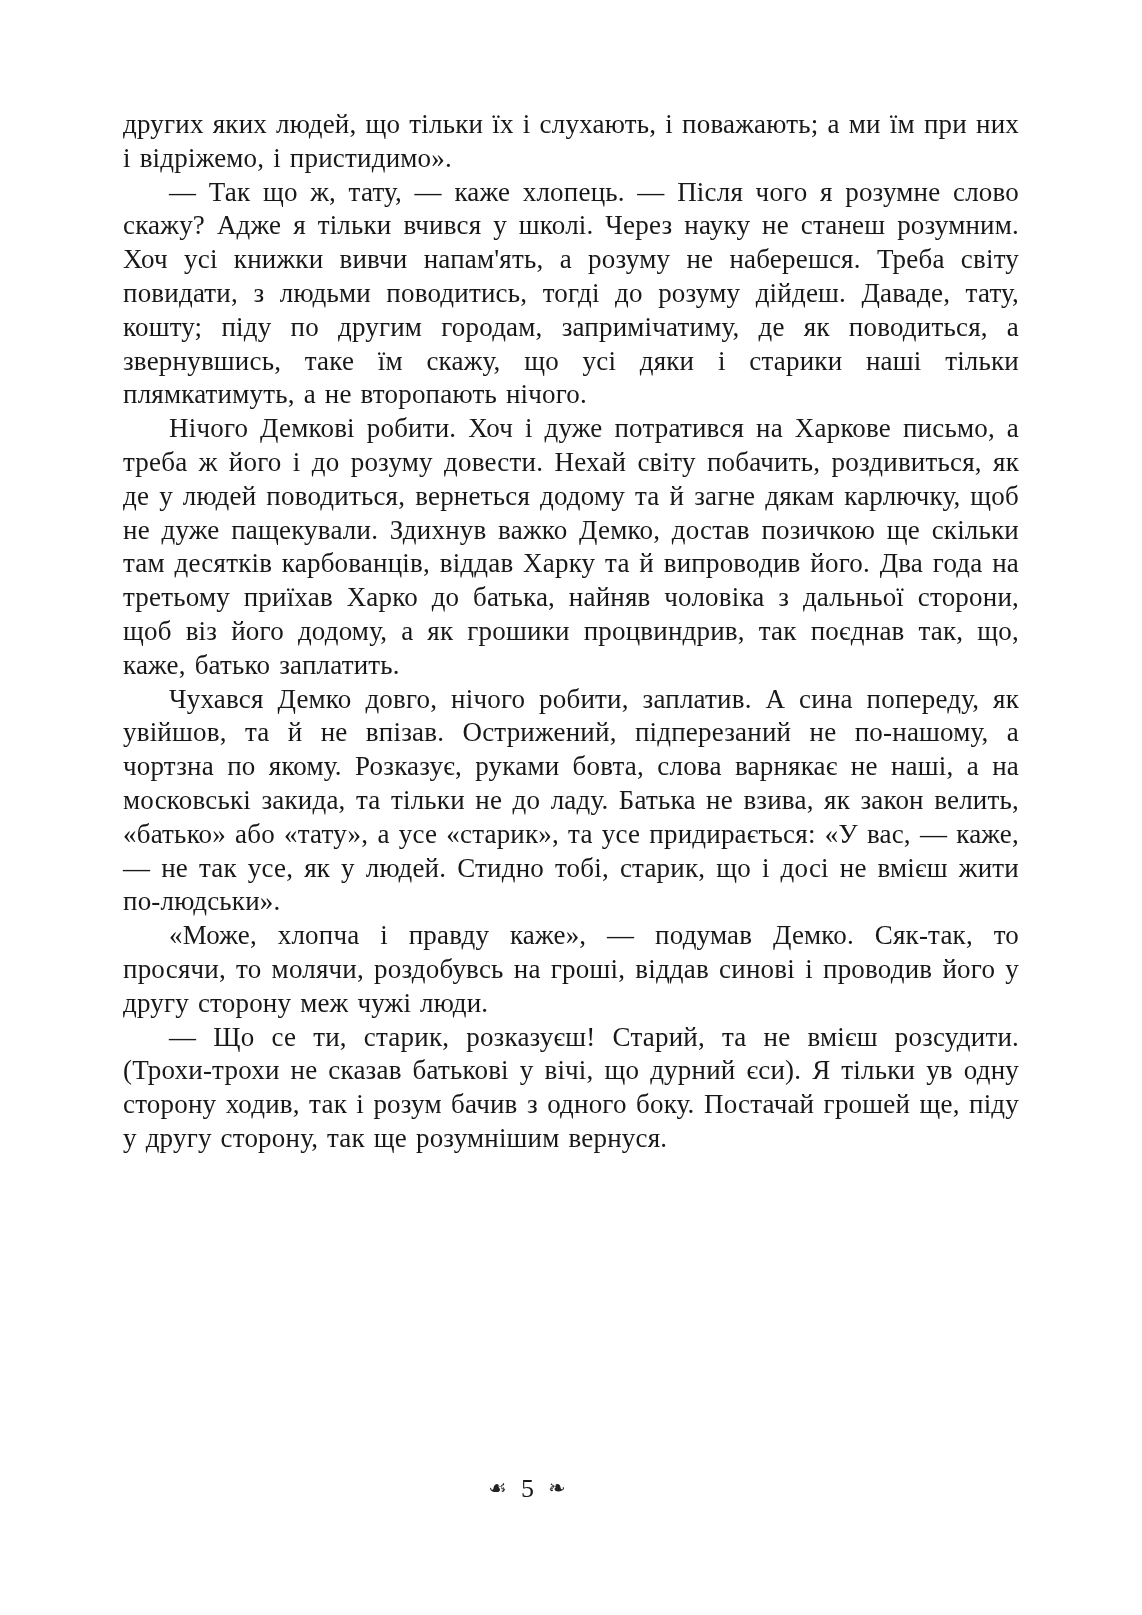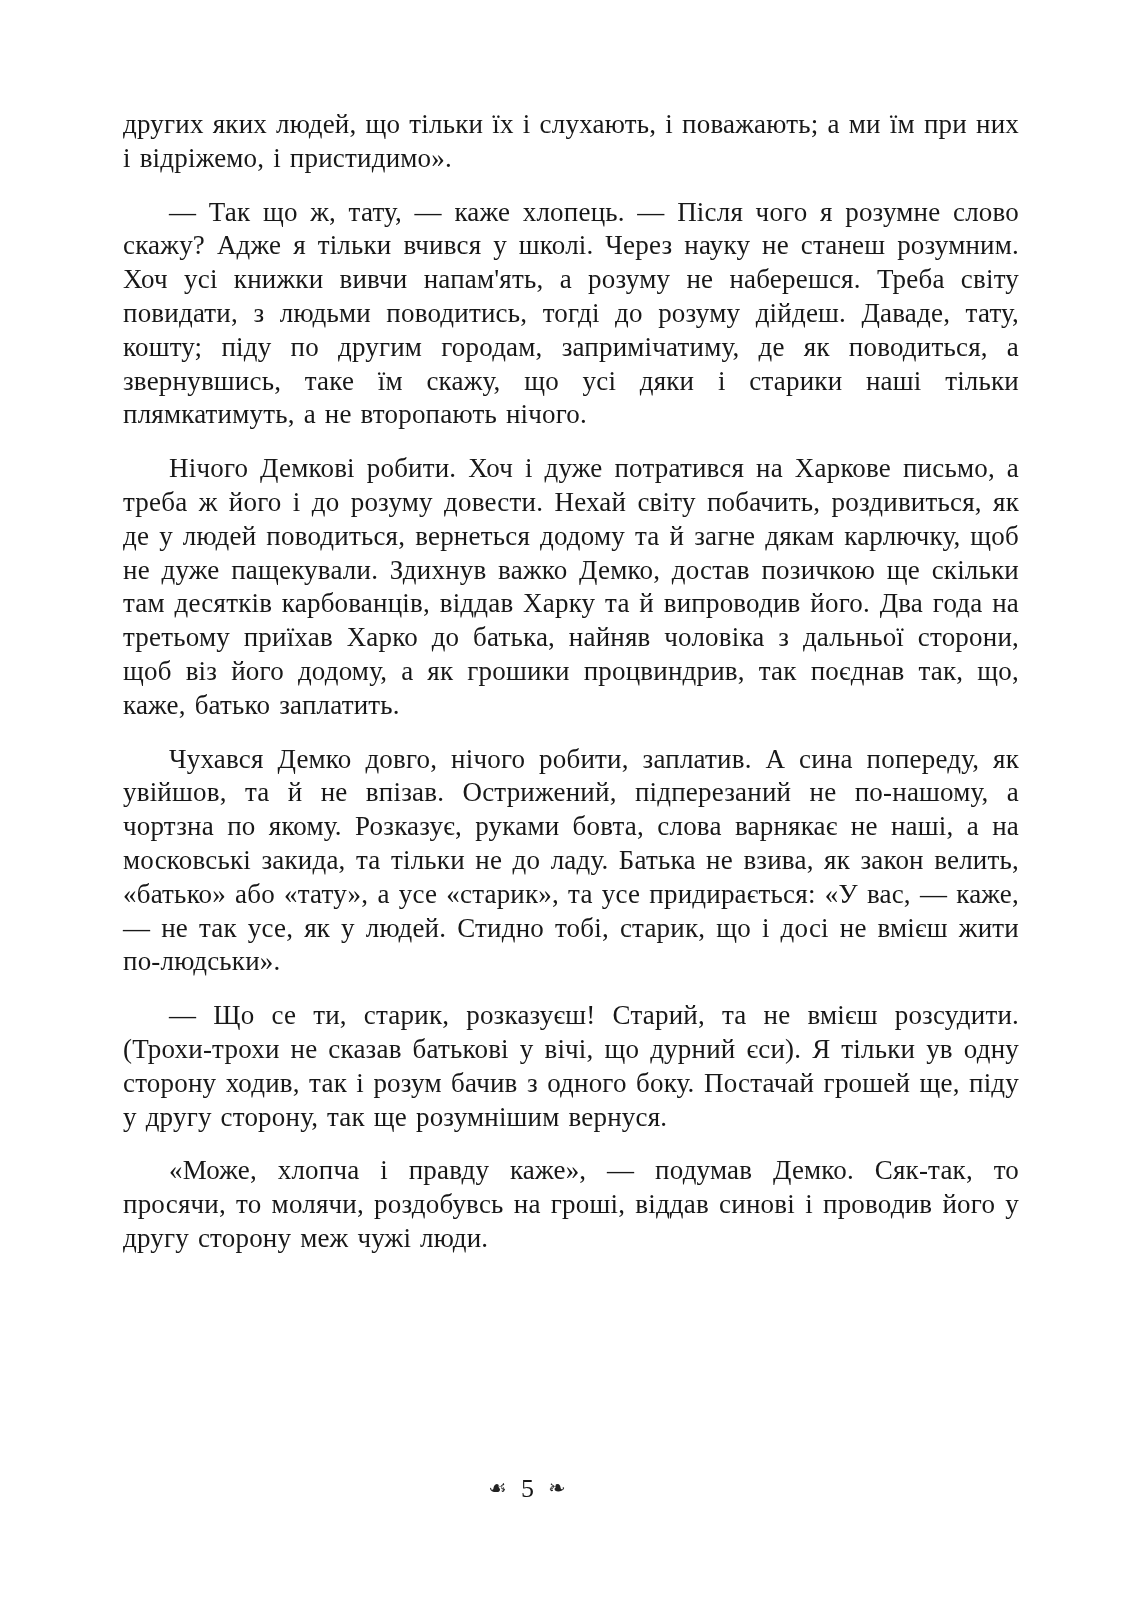--- a/index.html
+++ b/index.html
@@ -26,21 +26,20 @@
     text-align: justify;
     letter-spacing: 0.2px;
   }
   .para {
     margin: 0;
     text-indent: 0;
     word-spacing: 2px;
   }
   .para.indent {
     text-indent: 46px;
-    margin-top: 20px;
   }
   .footer {
     position: absolute;
     left: 0;
     top: 1472px;
     width: 100%;
     text-align: center;
     font-size: 26px;
     color: #181818;
     line-height: 34px;
@@ -61,21 +60,21 @@
 </head>
 <body>
 
 <div class="page">
 
   <div class="text-block">
     <p class="para">других яких людей, що тільки їх і слухають, і поважають; а ми їм при них і відріжемо, і пристидимо».</p>
     <p class="para indent">— Так що ж, тату, — каже хлопець. — Після чого я розумне слово скажу? Адже я тільки вчився у школі. Через науку не станеш розумним. Хоч усі книжки вивчи напам'ять, а розуму не наберешся. Треба світу повидати, з людьми поводитись, тогді до розуму дійдеш. Даваде, тату, кошту; піду по другим городам, запримічатиму, де як поводиться, а звернувшись, таке їм скажу, що усі дяки і старики наші тільки плямкатимуть, а не второпають нічого.</p>
     <p class="para indent">Нічого Демкові робити. Хоч і дуже потратився на Харкове письмо, а треба ж його і до розуму довести. Нехай світу побачить, роздивиться, як де у людей поводиться, вернеться додому та й загне дякам карлючку, щоб не дуже пащекували. Здихнув важко Демко, достав позичкою ще скільки там десятків карбованців, віддав Харку та й випроводив його. Два года на третьому приїхав Харко до батька, найняв чоловіка з дальньої сторони, щоб віз його додому, а як грошики процвиндрив, так поєднав так, що, каже, батько заплатить.</p>
     <p class="para indent">Чухався Демко довго, нічого робити, заплатив. А сина попереду, як увійшов, та й не впізав. Острижений, підперезаний не по-нашому, а чортзна по якому. Розказує, руками бовта, слова варнякає не наші, а на московські закида, та тільки не до ладу. Батька не взива, як закон велить, «батько» або «тату», а усе «старик», та усе придирається: «У вас, — каже, — не так усе, як у людей. Стидно тобі, старик, що і досі не вмієш жити по-людськи».</p>
+    <p class="para indent">«Може, хлопча і правду каже», — подумав Демко. Сяк-так, то просячи, то молячи, роздобувсь на гроші, віддав синові і проводив його у другу сторону меж чужі люди.</p>
     <p class="para indent">— Що се ти, старик, розказуєш! Старий, та не вмієш розсудити. (Трохи-трохи не сказав батькові у вічі, що дурний єси). Я тільки ув одну сторону ходив, так і розум бачив з одного боку. Постачай грошей ще, піду у другу сторону, так ще розумнішим вернуся.</p>
-    <p class="para indent">«Може, хлопча і правду каже», — подумав Демко. Сяк-так, то просячи, то молячи, роздобувсь на гроші, віддав синові і проводив його у другу сторону меж чужі люди.</p>
   </div>
 
   <div class="footer">
     <span class="ornament">☙</span><span class="page-number">5</span><span class="ornament">❧</span>
   </div>
 
 </div>
 
 </body></html>

